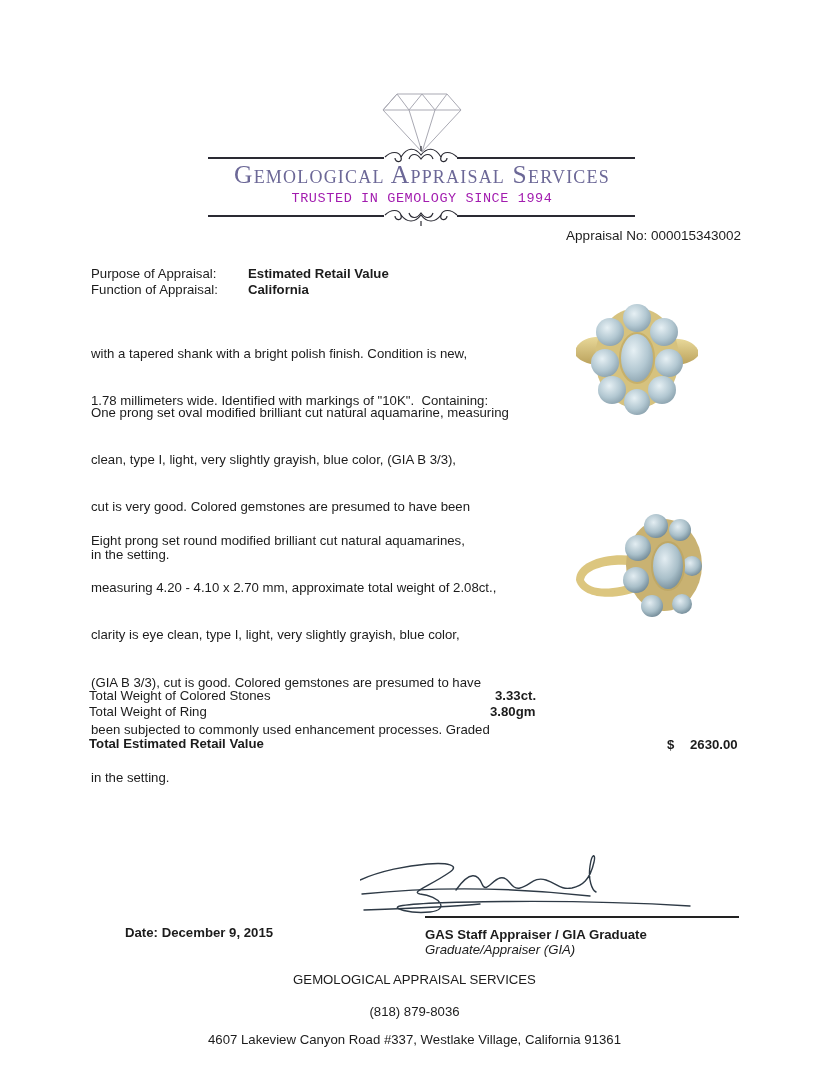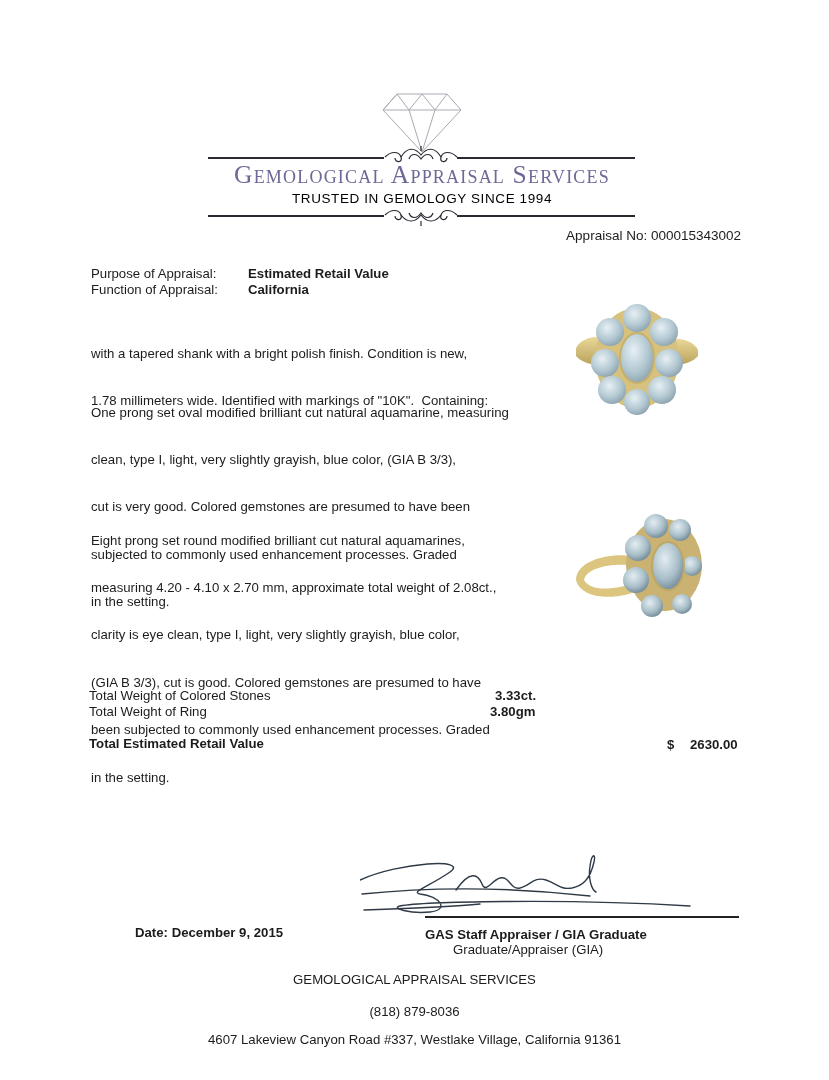--- a/index.html
+++ b/index.html
@@ -8,39 +8,39 @@
   .abs { position: absolute; }
 
   
   #logo-diamond { left: 381px; top: 92px; width: 82px; height: 62px; }
   .rule { position: absolute; height: 1.5px; background: #2a2a33; }
   .flourish { position: absolute; }
   #brand-name { left: 208px; top: 160px; width: 428px; text-align: center;
       font-family: "Liberation Serif", serif; font-size: 25.5px; color: #6c6897;
       letter-spacing: 1.2px; white-space: nowrap; font-variant: small-caps; line-height: 30px; }
   #brand-tagline { left: 208px; top: 191px; width: 428px; text-align: center;
-      font-family: Liberation Sans, sans-serif; font-size: 13.5px; color: #000000;
+      font-family: Liberation Mono, monospace; font-size: 13.5px; color: #a21caf;
       letter-spacing: 0.6px; white-space: nowrap; line-height: 16px; }
 
   #appraisal-no { right: 88px; top: 228px; font-size: 13.5px; font-weight: normal;
       white-space: nowrap; text-align: right; }
 
   .meta-label { font-size: 13.2px; line-height: 16px; white-space: nowrap; }
   .meta-value { font-size: 13.2px; line-height: 16px; font-weight: bold; white-space: nowrap; }
 
   .para { font-size: 13.2px; line-height: 15.8px; white-space: pre; }
 
   .ring-photo { position: absolute; }
 
   .tot-label { font-size: 13.2px; white-space: nowrap; line-height: 16px; }
   .tot-value { font-size: 13.2px; white-space: nowrap; font-weight: bold; line-height: 16px; }
 
   #sig-line { left: 425px; top: 916px; width: 314px; height: 1.5px; background: #222; }
   .bold13 { font-size: 13.2px; font-weight: bold; white-space: nowrap; }
-  .ital13 { font-size: 13.2px; white-space: nowrap; margin-left: 28px; }
+  .ital13 { font-size: 13.2px; font-style: italic; white-space: nowrap; }
 
   .footer { left: 0; width: 829px; text-align: center; font-size: 13.2px;
       white-space: nowrap; line-height: 16px; }
 </style>
 </head>
 <body>
 
 <svg id="logo-diamond" class="abs" viewBox="0 0 82 62">
   <g fill="none" stroke="#a9a9b3" stroke-width="1">
     <polygon points="16,2 66,2 80,18 41,60 2,18"></polygon>
@@ -88,21 +88,20 @@
 
 <div class="abs para" style="left:91px; top:314px;">
   <div>with a tapered shank with a bright polish finish. Condition is new,</div>
   <div>1.78 millimeters wide. Identified with markings of "10K".  Containing:</div>
 </div>
 
 <div class="abs para" style="left:91px; top:373px;">
   <div>One prong set oval modified brilliant cut natural aquamarine, measuring</div>
   <div>clean, type I, light, very slightly grayish, blue color, (GIA B 3/3),</div>
   <div>cut is very good. Colored gemstones are presumed to have been</div>
-  <div>subjected to commonly used enhancement processes. Graded</div>
   <div>in the setting.</div>
 </div>
 
 <div class="abs para" style="left:91px; top:501px;">
   <div>Eight prong set round modified brilliant cut natural aquamarines,</div>
   <div>measuring 4.20 - 4.10 x 2.70 mm, approximate total weight of 2.08ct.,</div>
   <div>clarity is eye clean, type I, light, very slightly grayish, blue color,</div>
   <div>(GIA B 3/3), cut is good. Colored gemstones are presumed to have</div>
   <div>been subjected to commonly used enhancement processes. Graded</div>
   <div>in the setting.</div>
@@ -167,20 +166,20 @@
 <svg class="abs" style="left:360px; top:850px;" width="340" height="70" viewBox="0 0 340 70">
   <g fill="none" stroke="#2e3a46" stroke-width="1.4" stroke-linecap="round">
     <path d="M0,30 C40,12 110,8 90,22 C70,36 50,42 60,44 C80,46 90,60 70,62 C50,64 30,58 40,56 C60,52 200,48 330,56"></path>
     <path d="M2,44 C60,38 140,36 230,46"></path>
     <path d="M96,40 C110,20 118,24 122,34 C126,44 132,30 140,28 C150,26 150,40 160,38 C170,36 174,26 186,30 C198,34 200,40 212,38 C222,36 230,30 234,12 C236,4 232,2 230,16 C228,30 232,40 236,42"></path>
     <path d="M4,60 C60,58 100,56 120,54"></path>
   </g>
 </svg>
 <div id="sig-line" class="abs"></div>
 
-<div class="abs bold13" style="left:99px; top:925px;padding-left:36px;">Date: December 9, 2015</div>
+<div class="abs bold13" style="left:89px; top:925px;padding-left:36px;">Date: December 9, 2015</div>
 <div class="abs bold13" style="left:425px; top:927px;">GAS Staff Appraiser / GIA Graduate</div>
 <div class="abs ital13" style="left:425px; top:942px;">Graduate/Appraiser (GIA)</div>
 
 <div class="abs footer" style="top:972px;">GEMOLOGICAL APPRAISAL SERVICES</div>
 <div class="abs footer" style="top:988px;margin-top:44px;">4607 Lakeview Canyon Road #337, Westlake Village, California 91361</div>
 <div class="abs footer" style="top:1004px;">(818) 879-8036</div>
 <div class="abs footer" style="top:1068px; font-weight:bold;margin-top:15px;">Page 1 of 1</div>
 
 </body></html>

